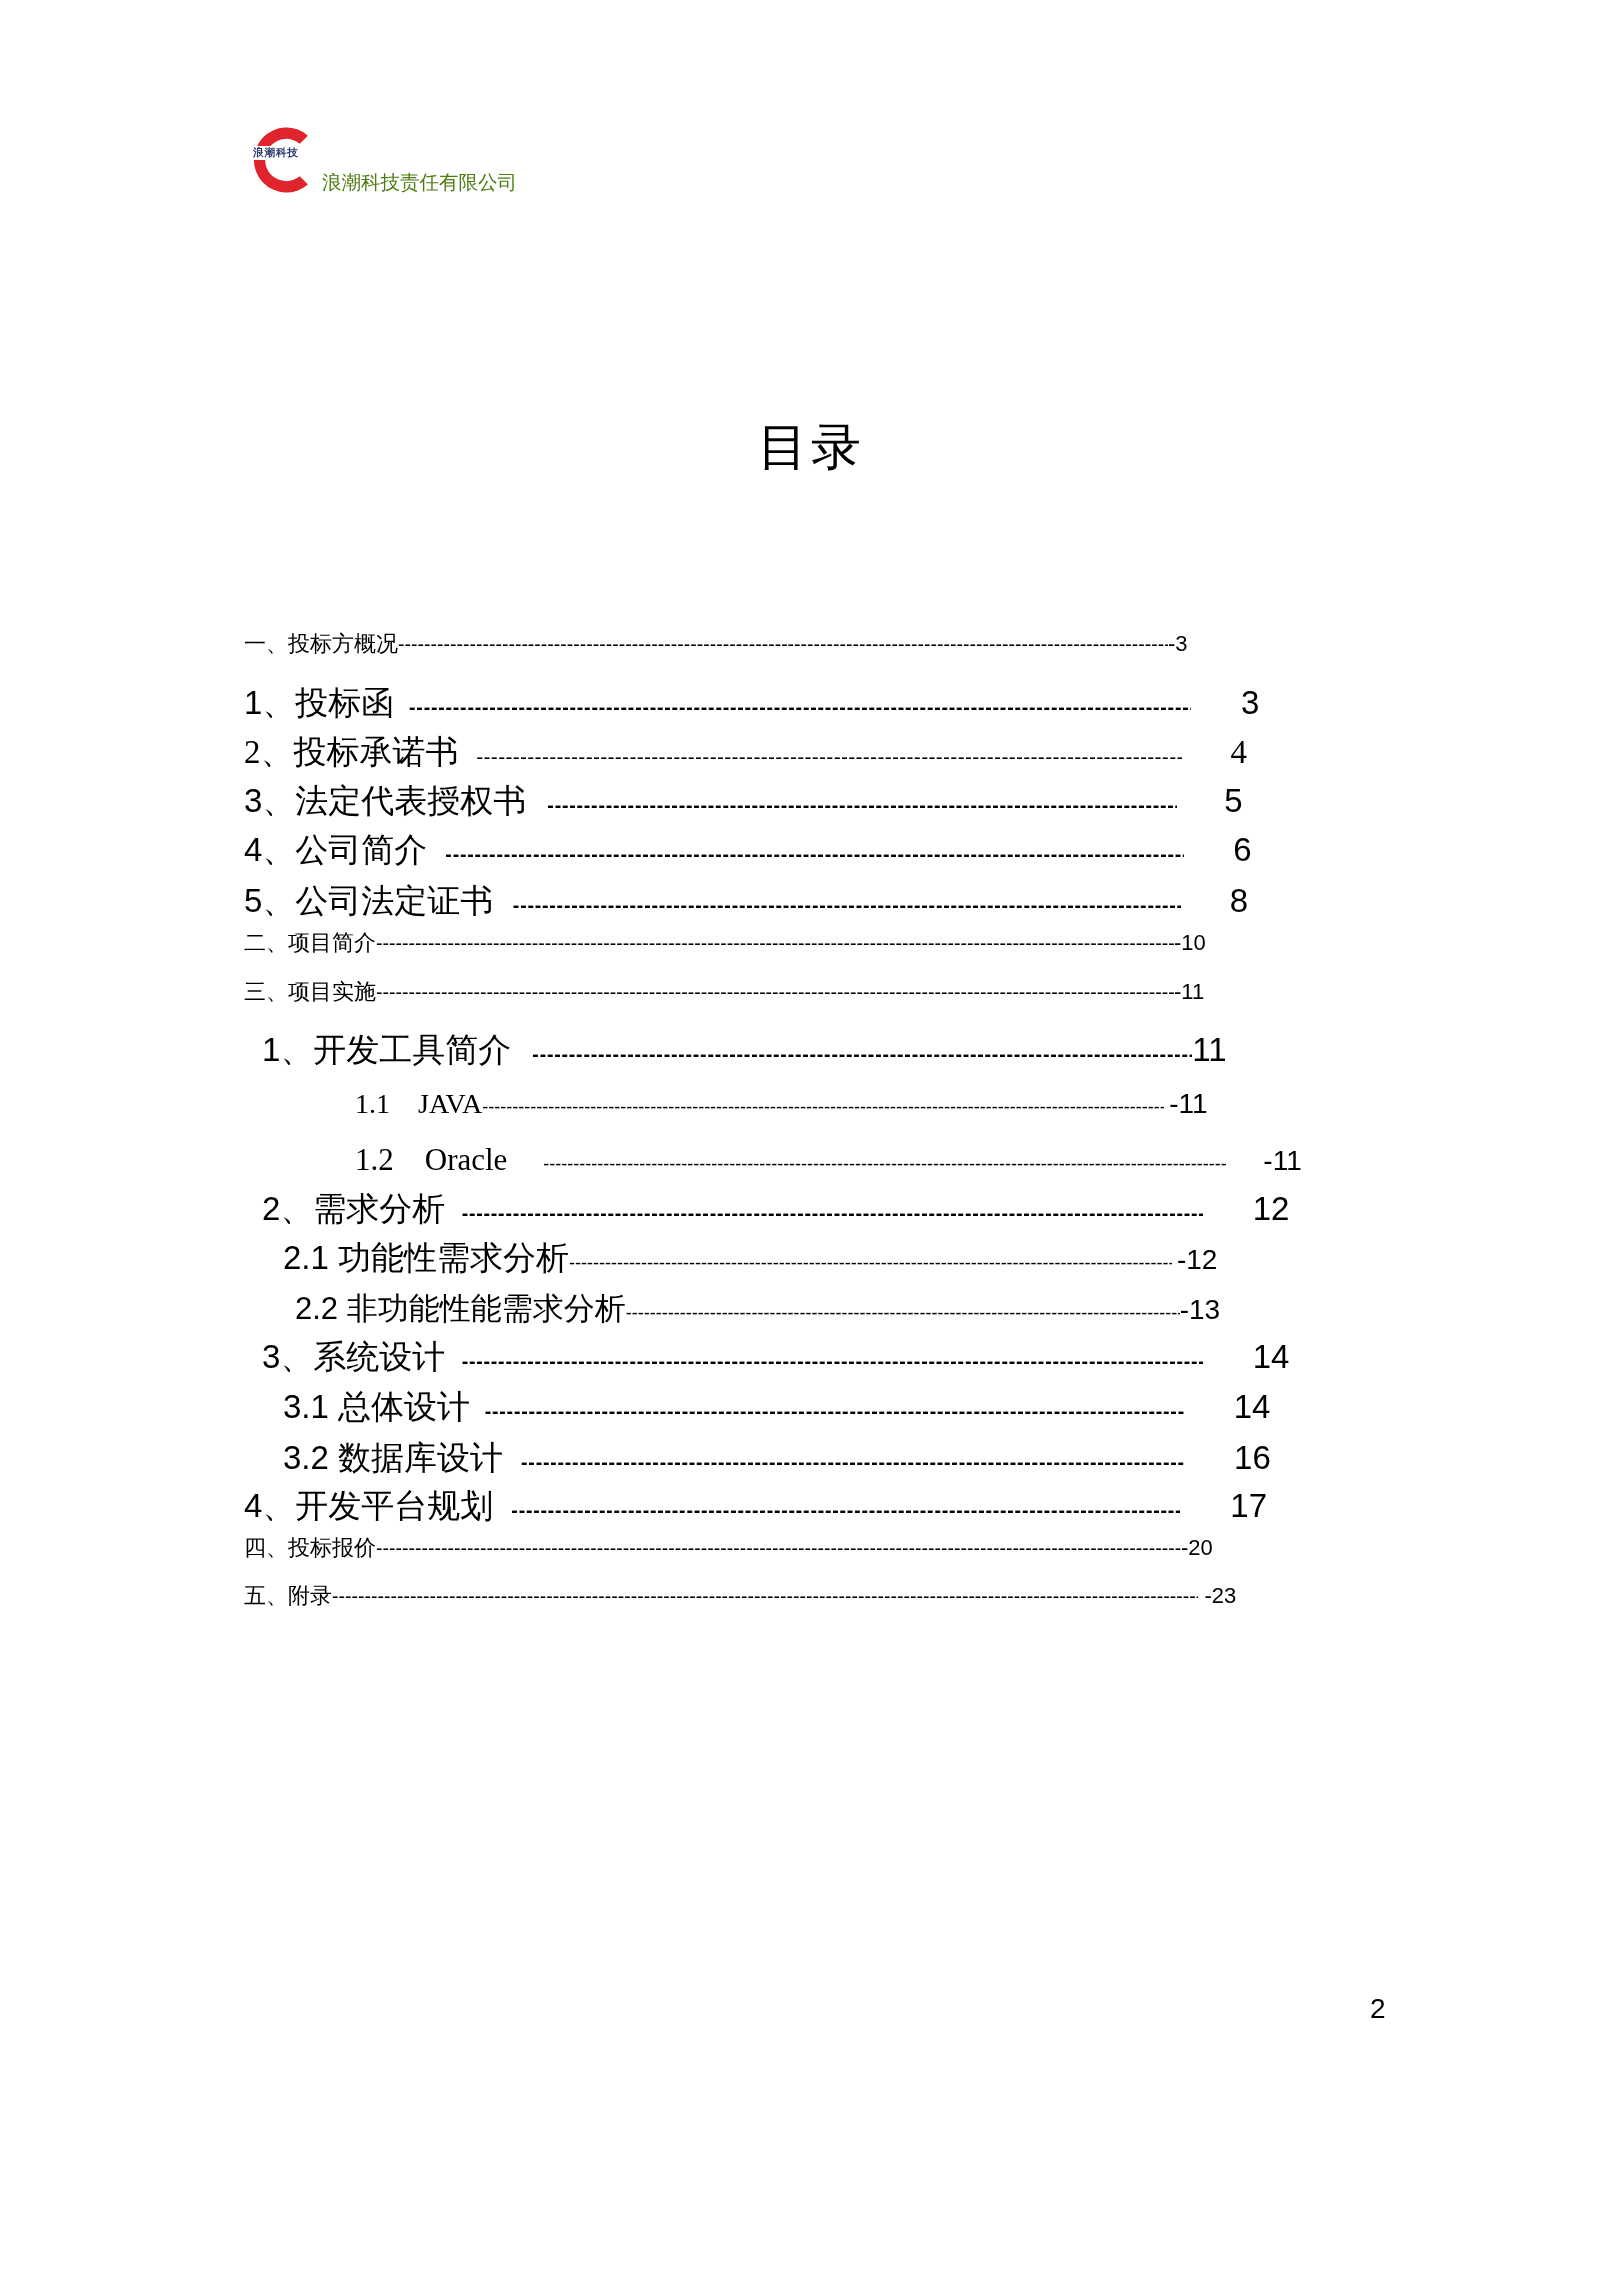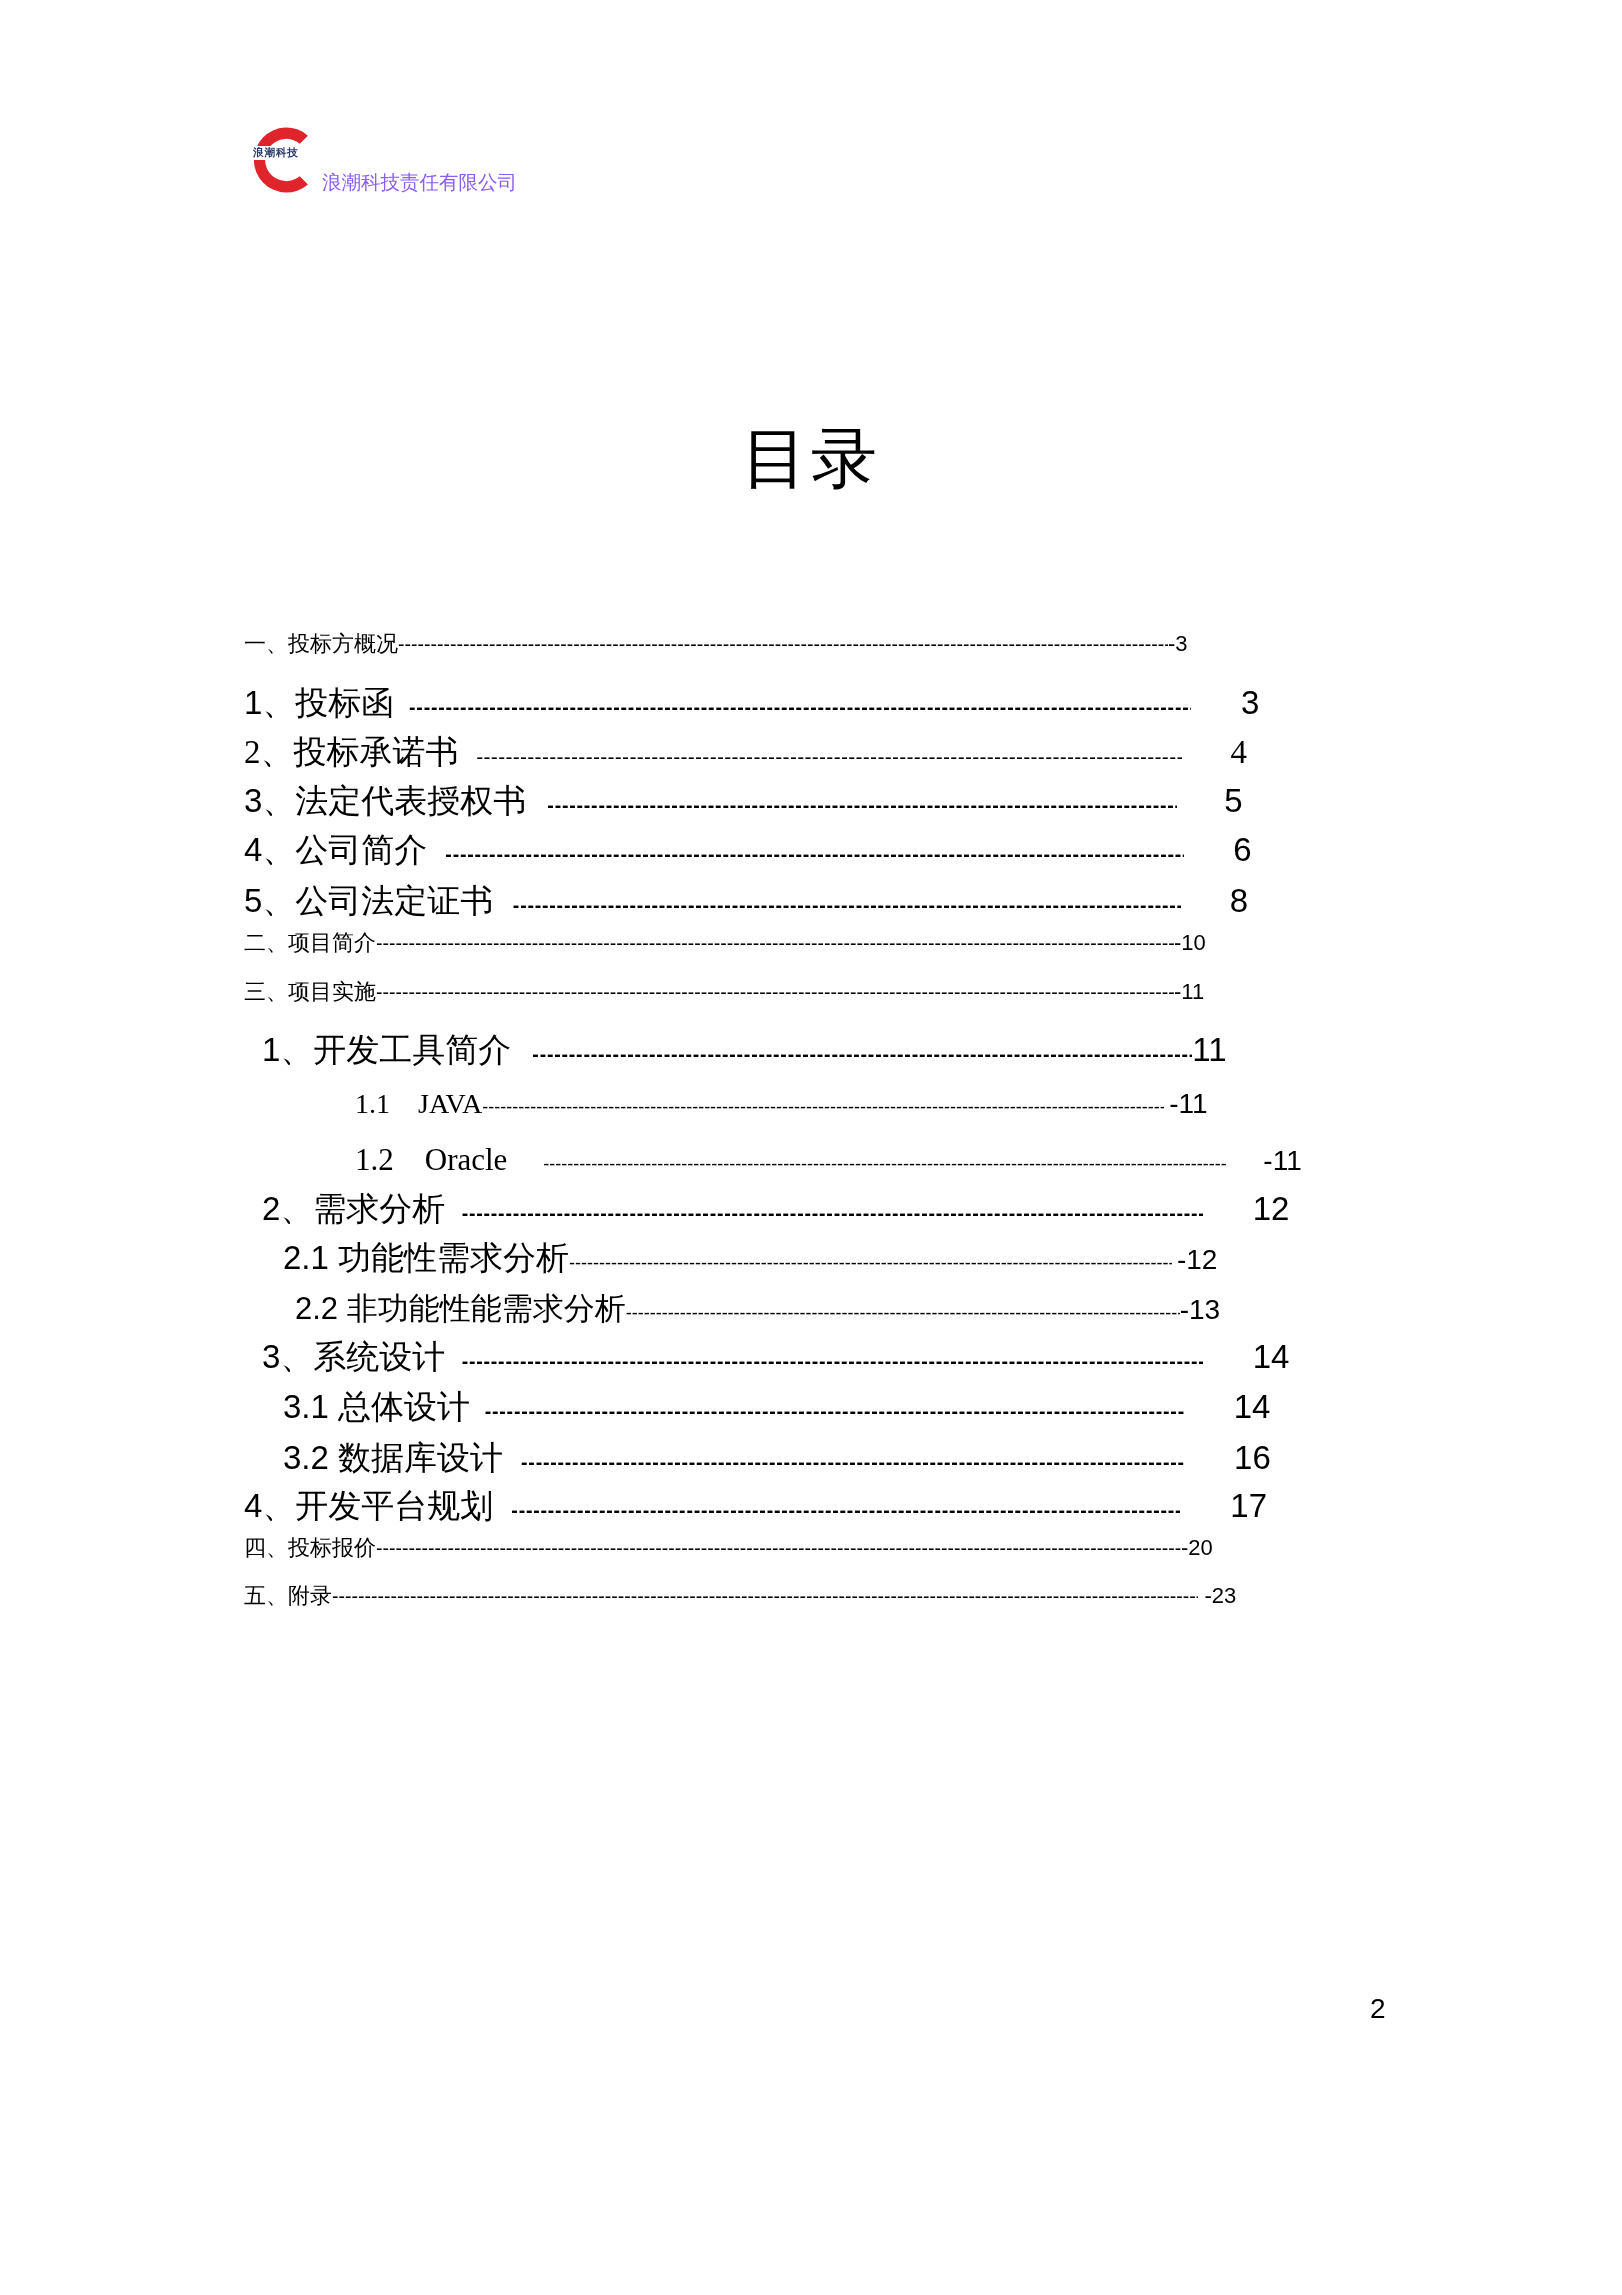--- a/index.html
+++ b/index.html
@@ -4,25 +4,25 @@
 <style>
   html, body { margin: 0; padding: 0; background: #ffffff; }
   body { width: 1622px; height: 2295px; position: relative; overflow: hidden;
          font-family: "Liberation Sans", "DejaVu Sans", sans-serif; color: #000; }
 
   .logo { position: absolute; left: 249px; top: 122px; width: 309px; height: 81px; }
   .logo-ring { position: absolute; left: 1.6px; top: 1.6px; width: 65px; height: 72px; }
   .logo-mark { position: absolute; left: 3.3px; top: 24.4px; font-size: 10.6px; color: #2b3a6b;
                font-weight: bold; letter-spacing: 0.8px; background: #fff; padding: 0 0.8px;
                font-family: "DejaVu Serif", serif; }
-  .logo-name { position: absolute; left: 73px; top: 47px; font-size: 19.5px; color: #8b5cf6;
+  .logo-name { position: absolute; left: 73px; top: 47px; font-size: 19.5px; color: #4d7c0f;
                white-space: nowrap; }
 
   .title { position: absolute; left: 0; width: 1622px; top: 414px; text-align: center;
-           font-size: 66px; letter-spacing: 3.3px; }
+           font-size: 50px; letter-spacing: 3.3px; }
 
   .toc { position: absolute; left: 0; top: 0; width: 1622px; }
   .row { position: absolute; white-space: nowrap; display: flex; align-items: baseline; }
   .row .label { font-size: 33px; }
   .row .leader { overflow: hidden; white-space: nowrap; letter-spacing: 0; }
   .row .num { font-size: 33px; }
 
   .lvl1 .label, .lvl1 .num { font-size: 22px; }
   .lvl1 .leader { font-size: 19.5px; font-weight: normal; }
   .lvlb .leader { font-size: 19.5px; font-weight: bold; letter-spacing: 0.8px; }

